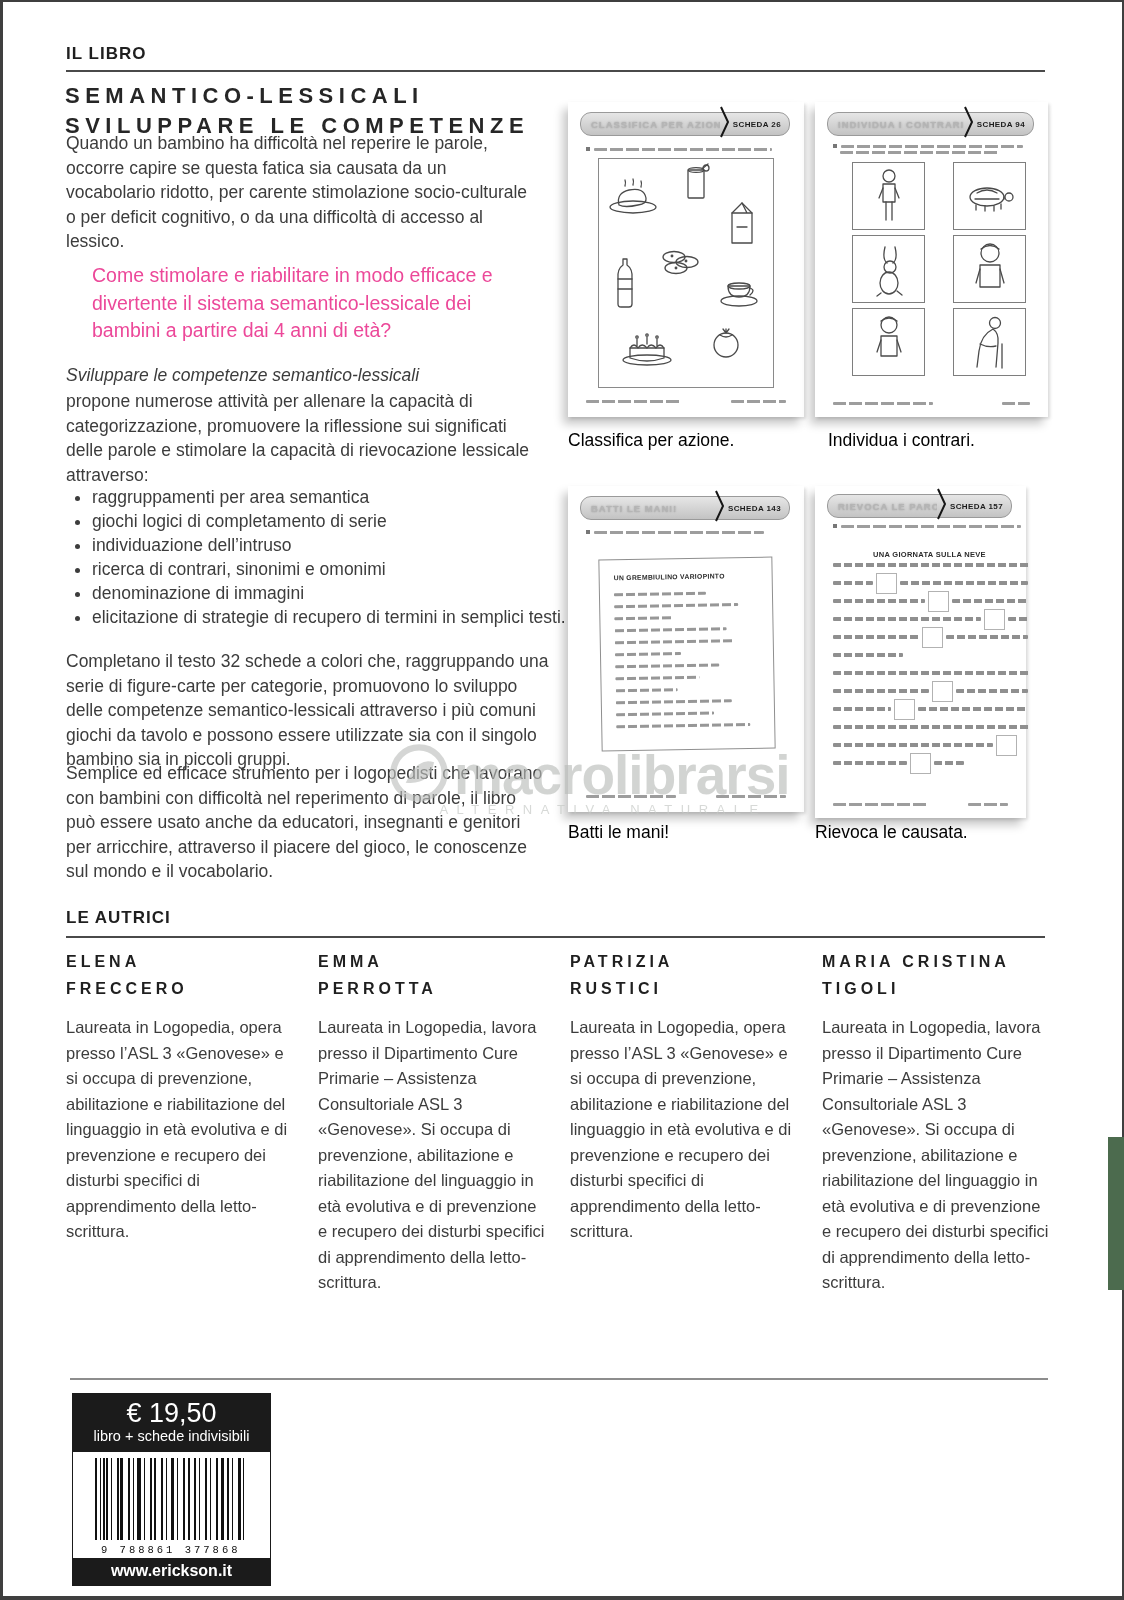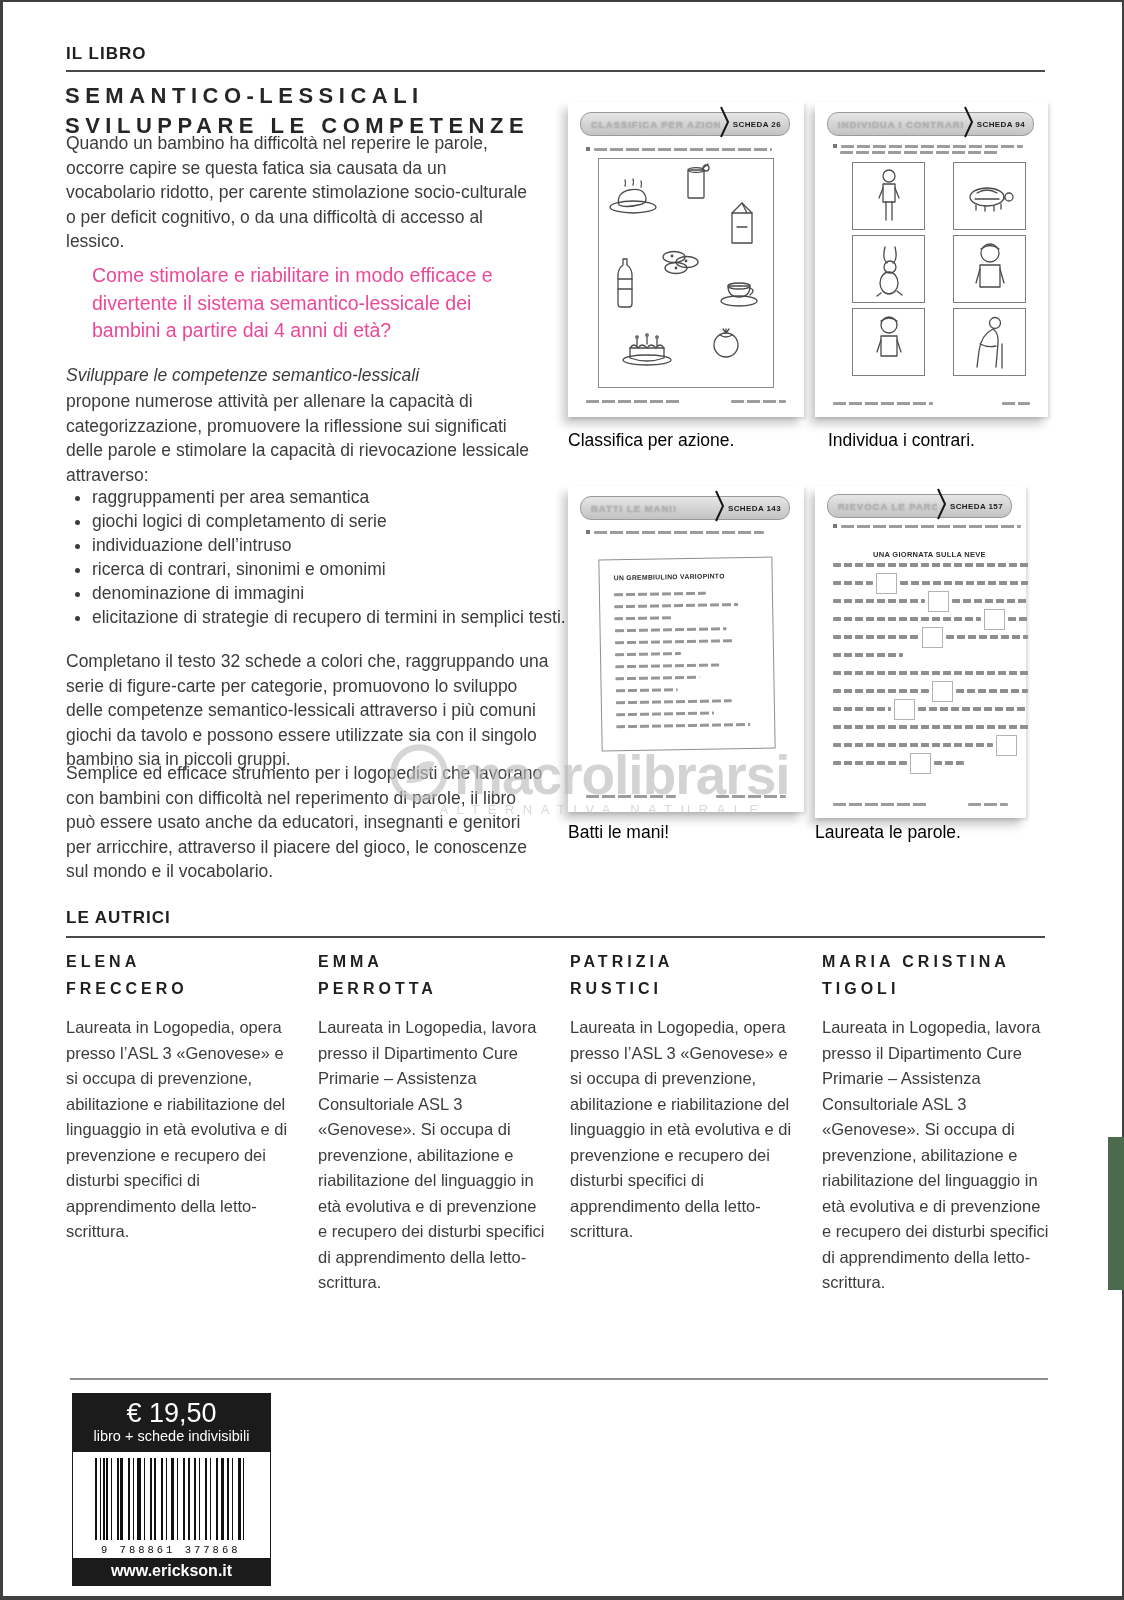--- a/index.html
+++ b/index.html
@@ -362,21 +362,21 @@
         <span class="cloze-bar" style="width:74px;"></span>
         <span class="blank"></span>
         <span class="cloze-bar" style="width:30px;"></span>
       </div>
   </div>
   <div class="card-foot" style="left:18px;right:18px;bottom:12px;">
     <span class="mline" style="width:95px;"></span>
       <span class="mline" style="width:40px;"></span>
   </div>
 </div>
-<div class="caption" style="left:815px;top:822px;">Laureata le parole.</div>
+<div class="caption" style="left:815px;top:822px;">Rievoca le causata.</div>
 
 <div class="watermark">
   <div class="wm-row">
     <span>
       <svg width="62" height="62" viewBox="0 0 70 70">
           <circle cx="35" cy="35" r="29" fill="none" stroke="rgba(190,193,190,.8)" stroke-width="7"></circle>
           <path d="M20,46 q14,-30 32,-23 q-4,26 -32,23 z" fill="rgba(190,193,190,.8)"></path>
         </svg>
     </span>
     <span class="wm-word">macrolibrarsi</span>

